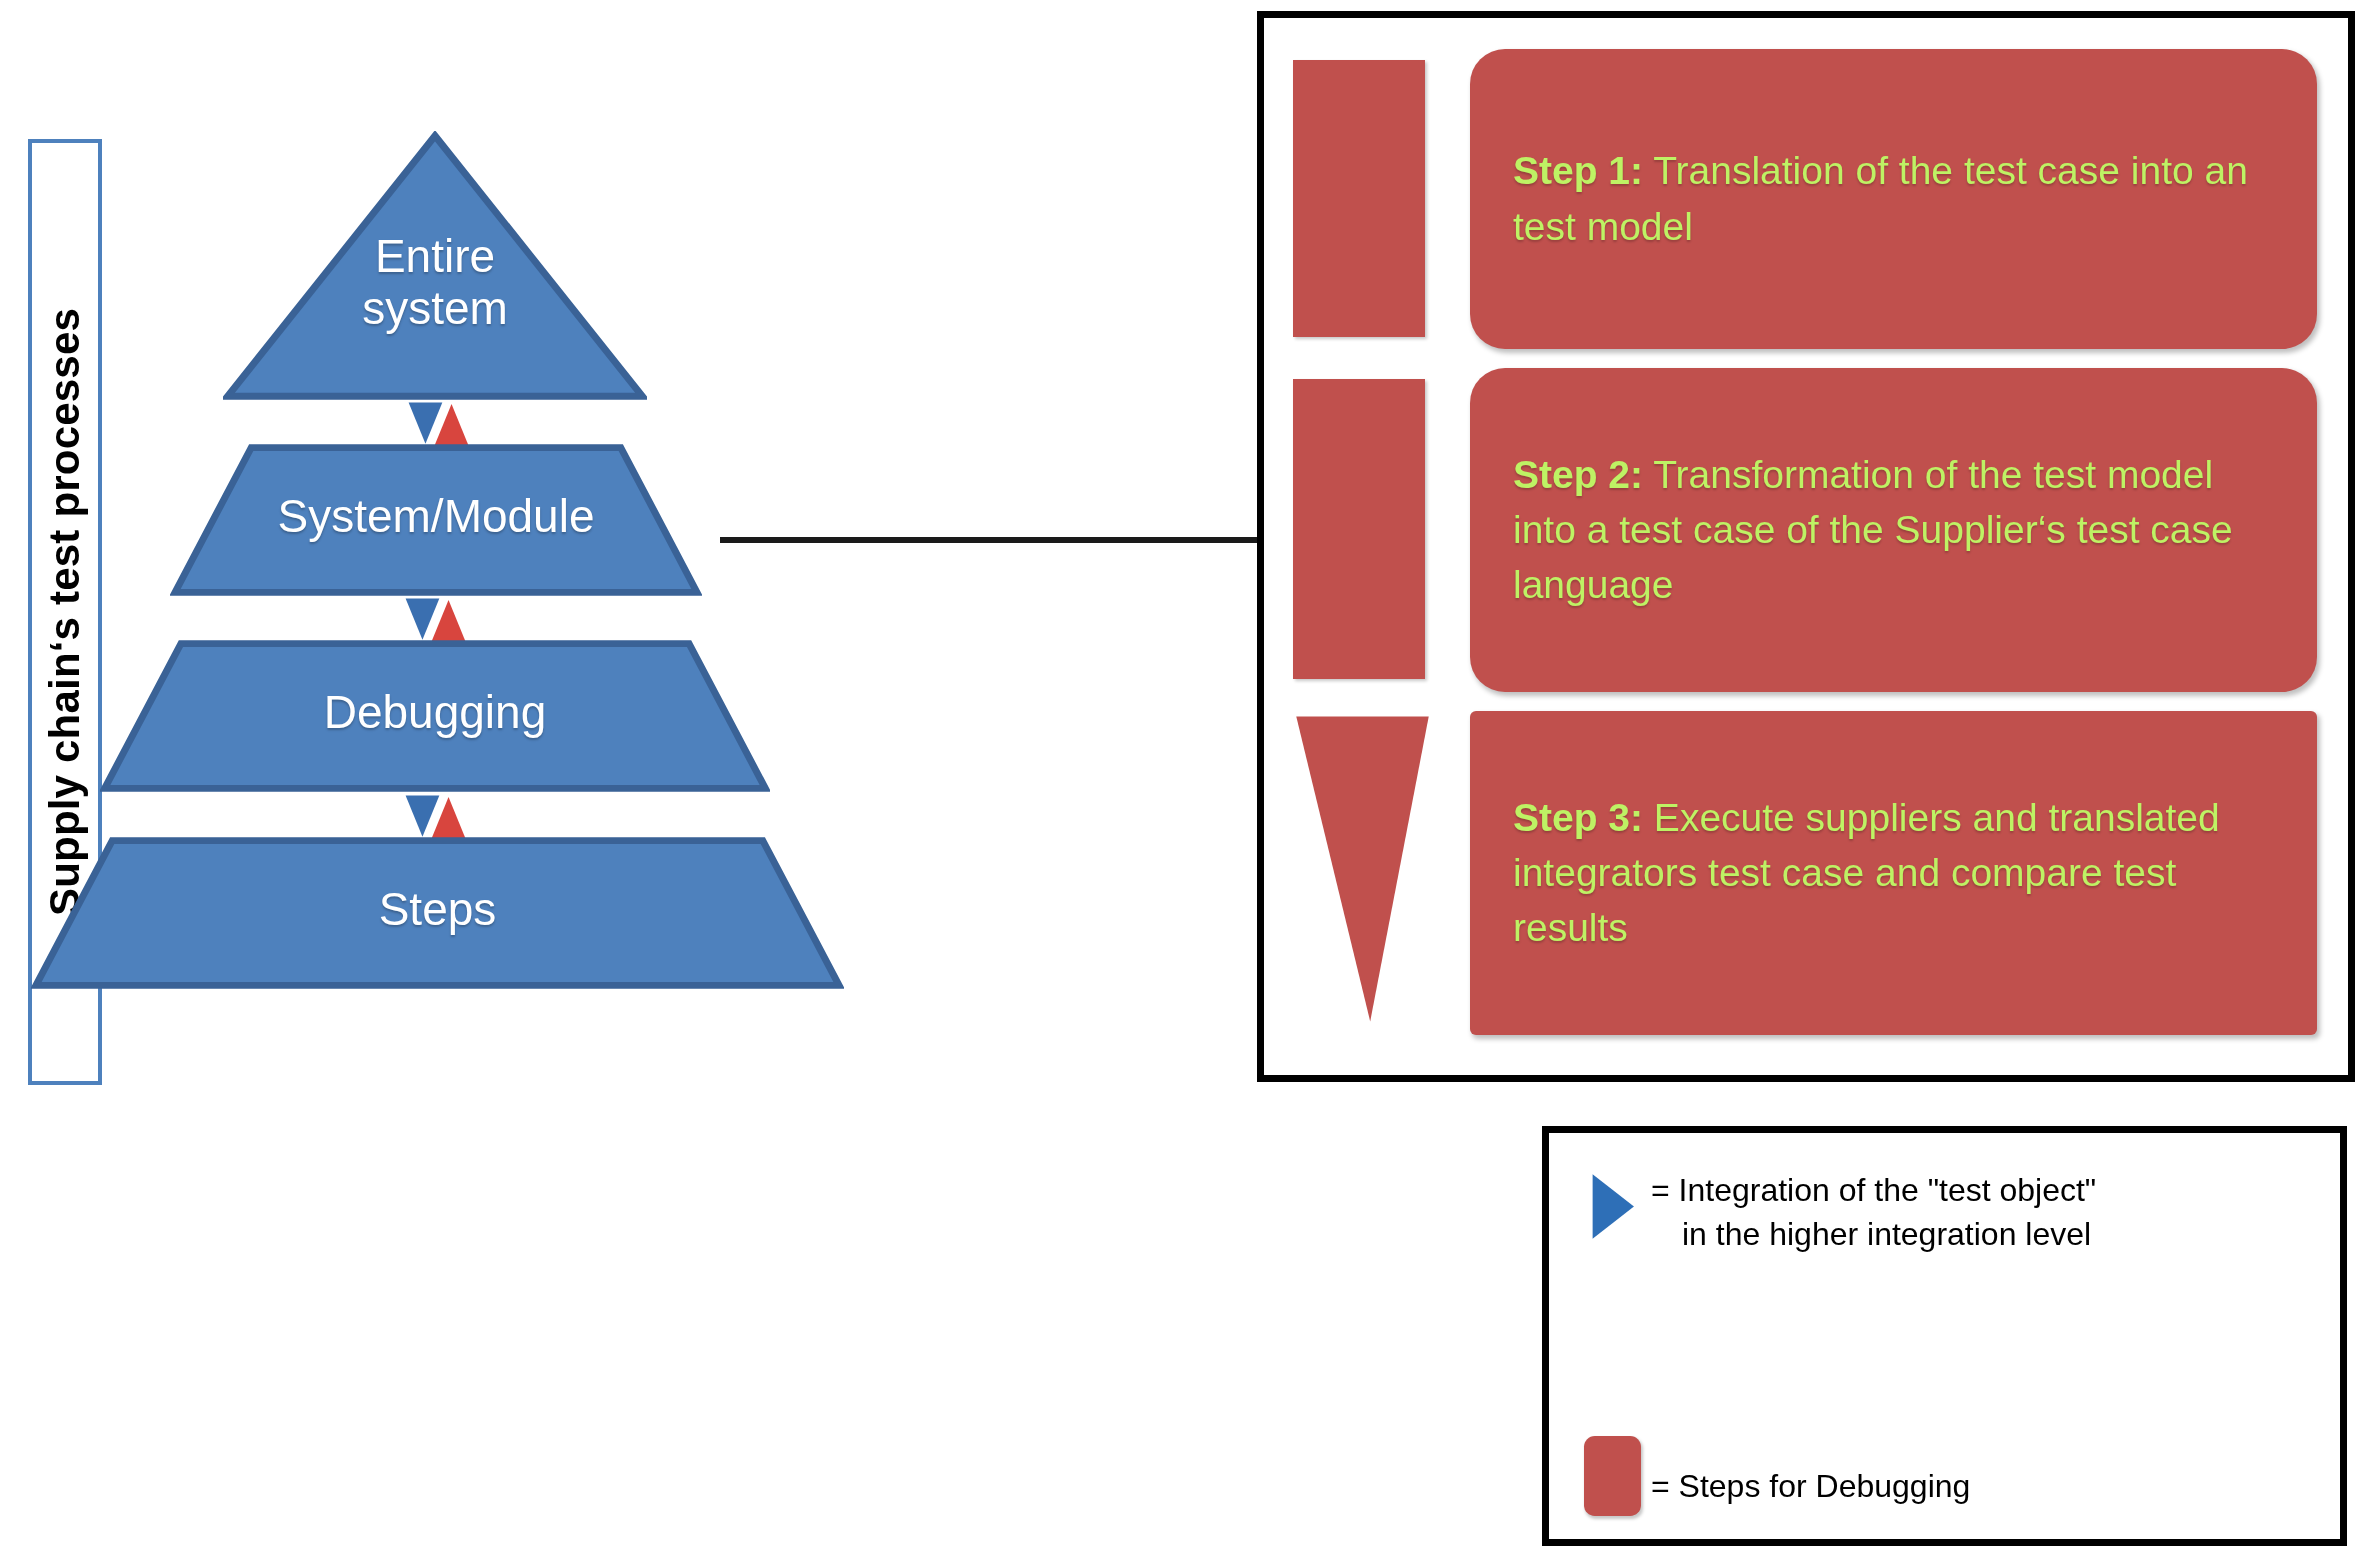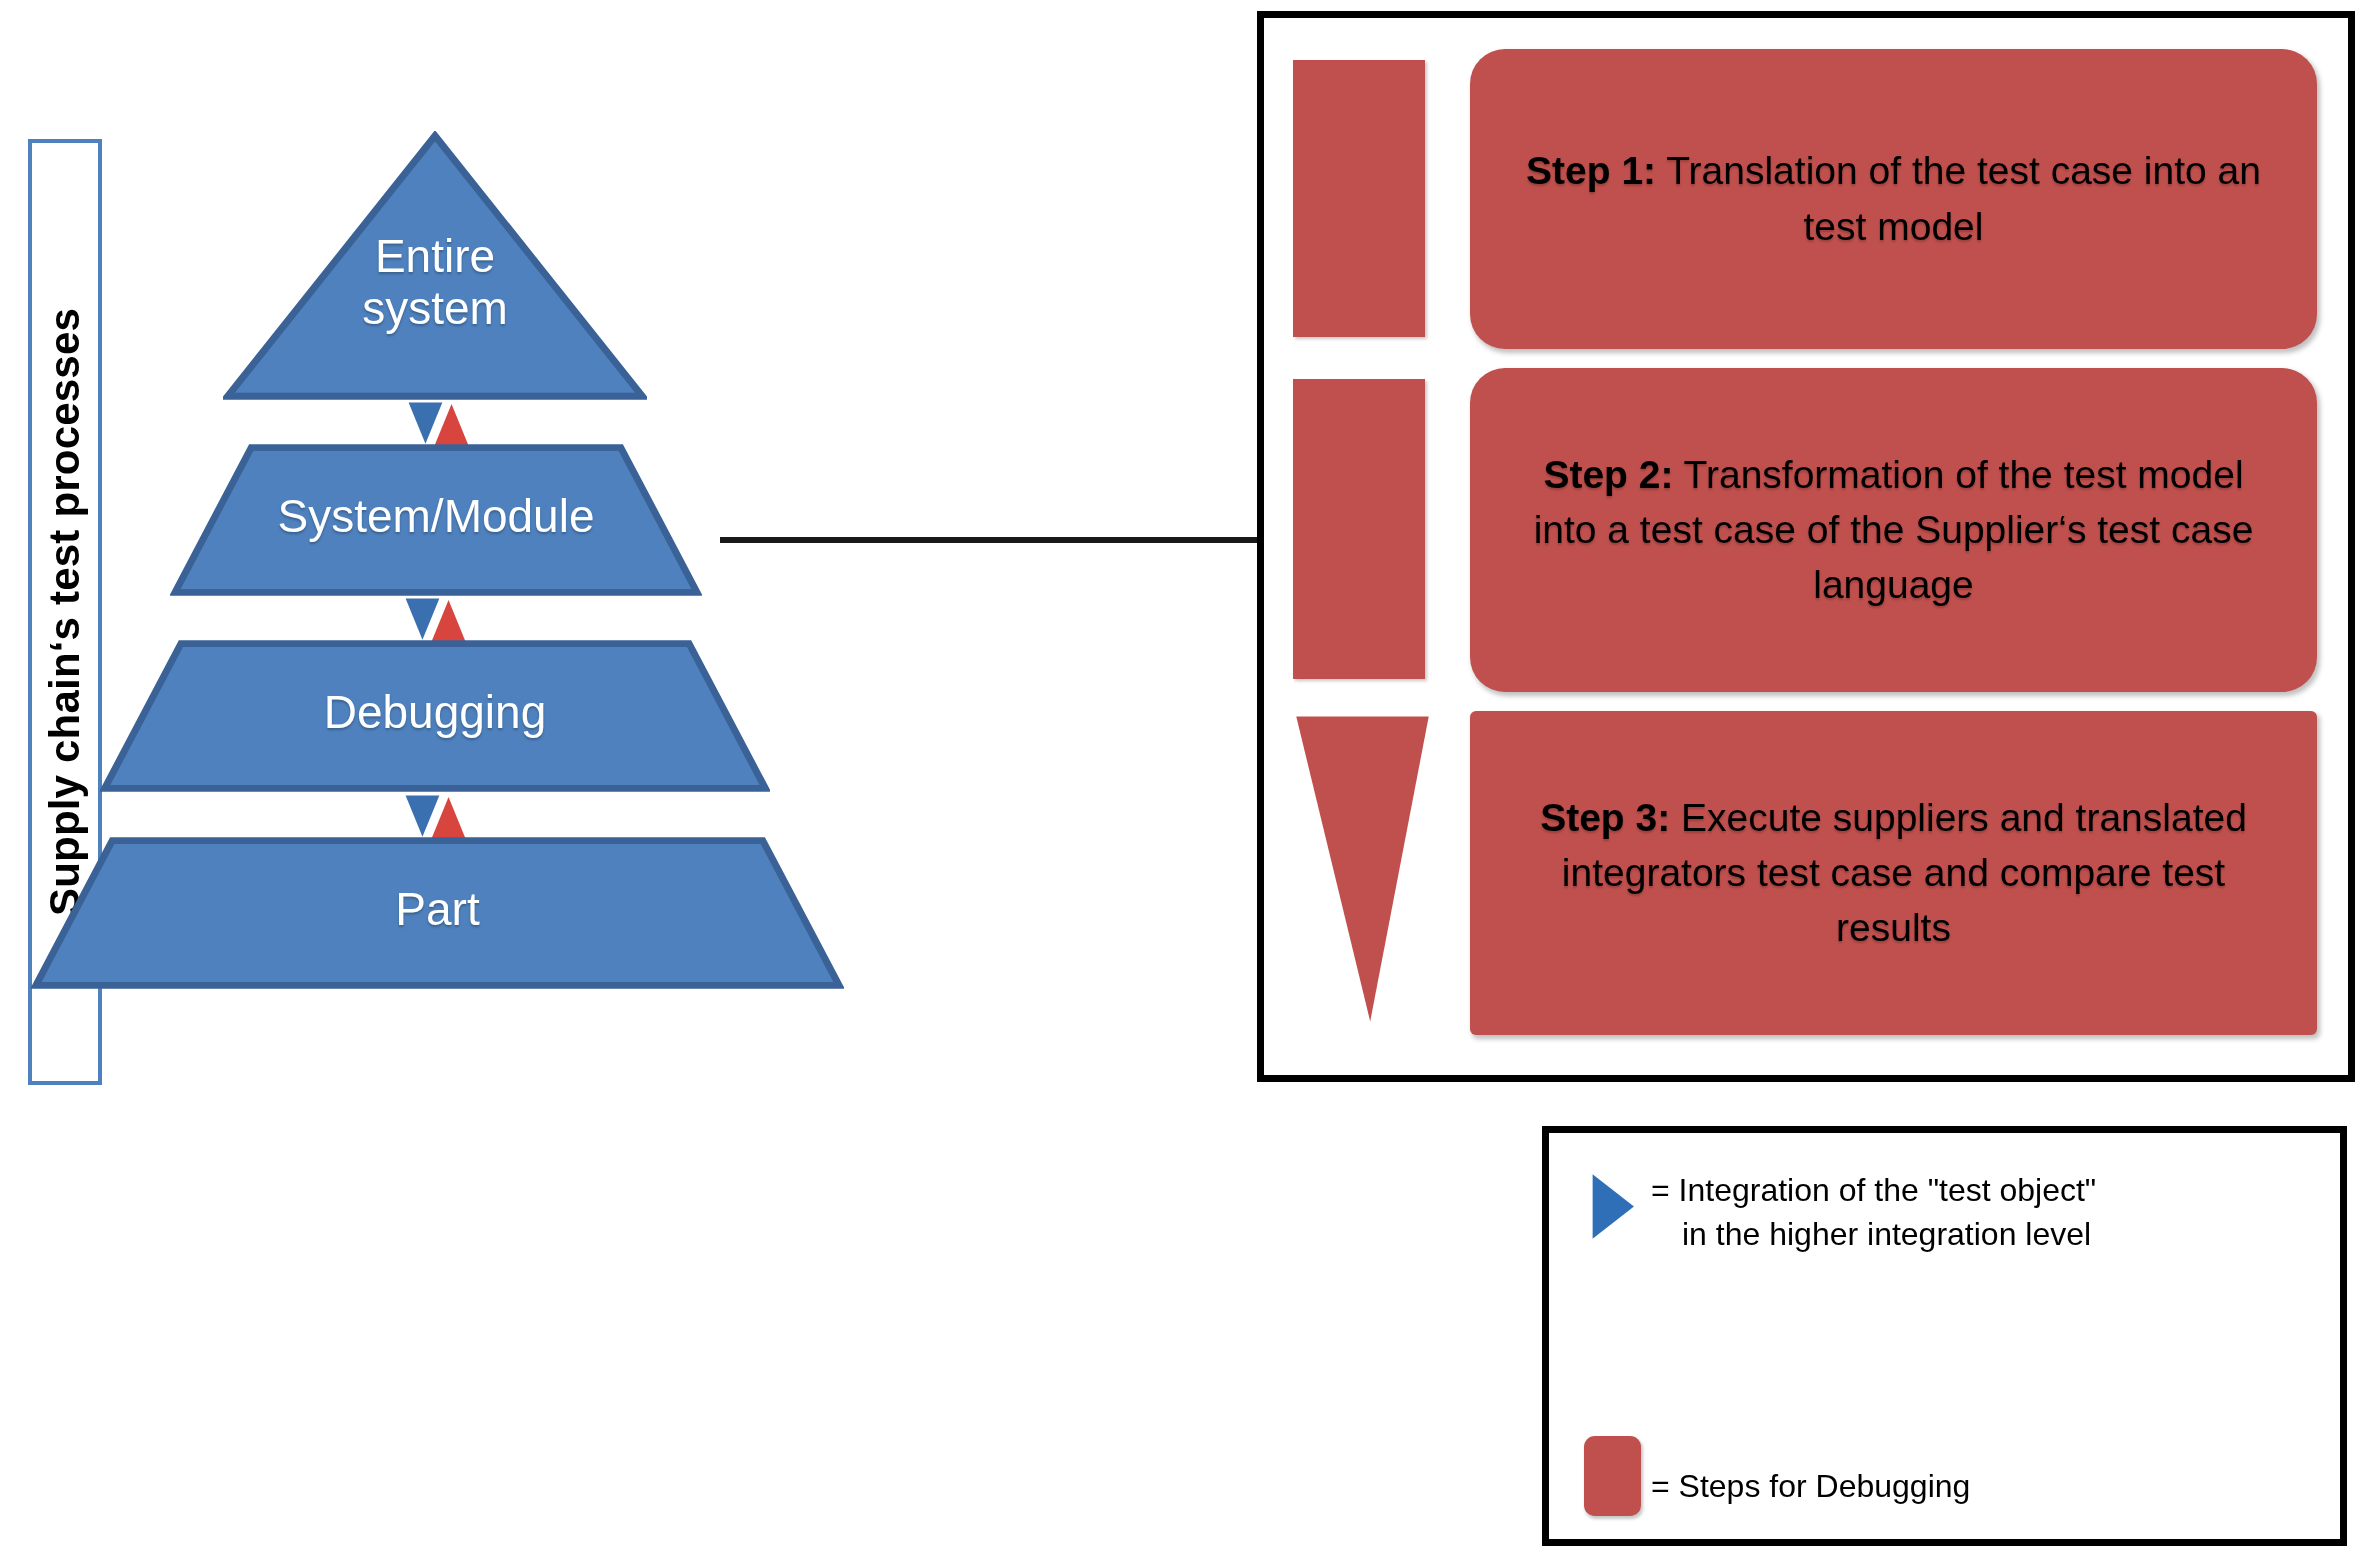--- a/index.html
+++ b/index.html
@@ -77,24 +77,24 @@
   .step-bar.tapered svg { display:block; }
   .step-box {
     position: absolute;
     background: #c0504d;
     border-radius: 35px;
     box-shadow: 2.3px 3.9px 5.4px rgba(0,0,0,0.25);
     display: flex; align-items: center; justify-content: center;
     padding: 14px 43px;
   }
   .step-text {
-    color: #000000;
+    color: #bef264;
     font-size: 39px;
     line-height: 1.42;
-    text-align: center;
+    text-align: left;
     text-shadow: 0 1.5px 2.3px rgba(0,0,0,0.22);
   }
   .step-text b { font-weight: bold; }
 
   
   #legend {
     position: absolute;
     left: 1542px; top: 1126px;
     width: 805px; height: 420px;
     border: 7px solid #000000;
@@ -180,21 +180,21 @@
       <svg width="69" height="62" viewBox="0 0 90 80">
         <polygon points="6,4 50,4 28,58" fill="#3a6fb0"></polygon>
         <polygon points="40,60 62,6 84,60" fill="#d8453e"></polygon>
       </svg>
     </div>
 
     <div class="tier" style="left:-100px; top:705px; width:813px; height:154px;">
       <svg width="813" height="154" viewBox="0 0 1055 200">
         <polygon points="105,6 950,6 1049,194 6,194" fill="#4e81bd" stroke="#3a6296" stroke-width="9"></polygon>
       </svg>
-      <div class="tier-label" style="top:48px;">Part</div>
+      <div class="tier-label" style="top:48px;">Steps</div>
     </div>
 
   </div>
 
   <div id="connector"></div>
 
   <div id="steps-frame">
 
     <div class="step-row" style="top:31px; height:300px;">
       <div class="step-bar" style="left:29px; top:10.8px; width:132px; height:277px;"></div>

